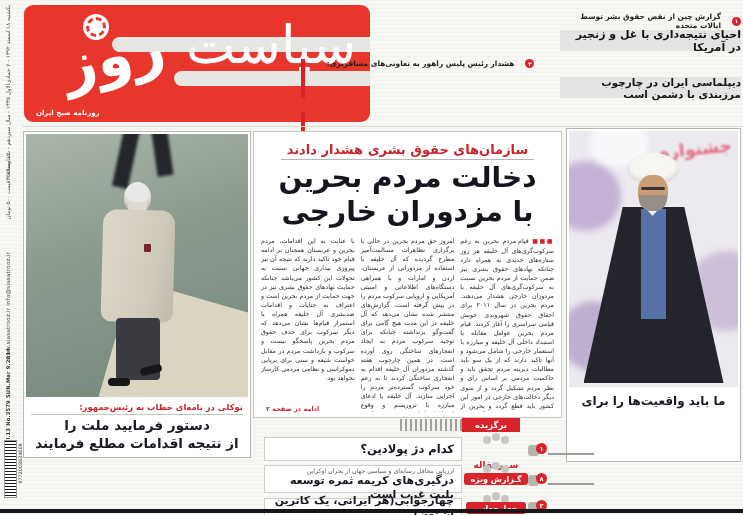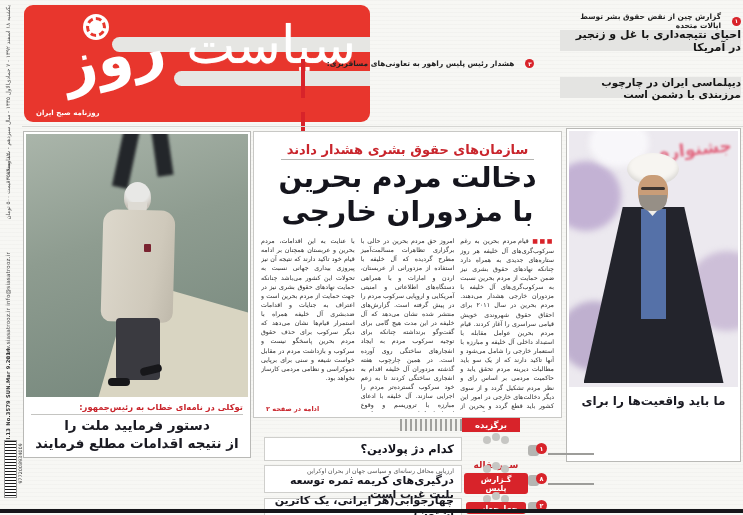--- a/index.html
+++ b/index.html
@@ -250,21 +250,21 @@
       <div class="hl-badge" style="left:272px; top:6px;">۱</div>
       <div class="hl-line" style="left:284px; top:16px; width:46px;"></div>
     </div>
 
     <div class="hl-row" style="top:48px; height:30px;">
       <div class="hl-box" style="top:0; height:28px;">
         <div class="hl-kick">ارزیابی محافل رسانه‌ای و سیاسی جهان از بحران اوکراین</div>
         <div class="hl-head" style="font-size:11px;">درگیری‌های کریمه ثمره توسعه بلیت غرب است</div>
       </div>
       <div class="stamp" style="left:228px; top:-3px;"></div>
-      <div class="hl-label red-box" style="left:200px; top:8px; width:64px;">گـزارش پلیس</div>
+      <div class="hl-label red-box" style="left:200px; top:8px; width:64px;">گـزارش ویژه</div>
       <div class="hl-badge-sq" style="left:264px; top:10px;"></div>
       <div class="hl-badge" style="left:272px; top:8px;">۸</div>
       <div class="hl-line" style="left:284px; top:18px; width:46px;"></div>
     </div>
 
     <div class="hl-row" style="top:81px; height:22px;">
       <div class="hl-box" style="top:0; height:20px; display:flex; align-items:center;">
         <div class="hl-head" style="width:100%; font-size:11px;">چهارجوابی(هر ایرانی، یک کاترین اشتون)</div>
       </div>
       <div class="stamp" style="left:228px; top:-6px;"></div>

